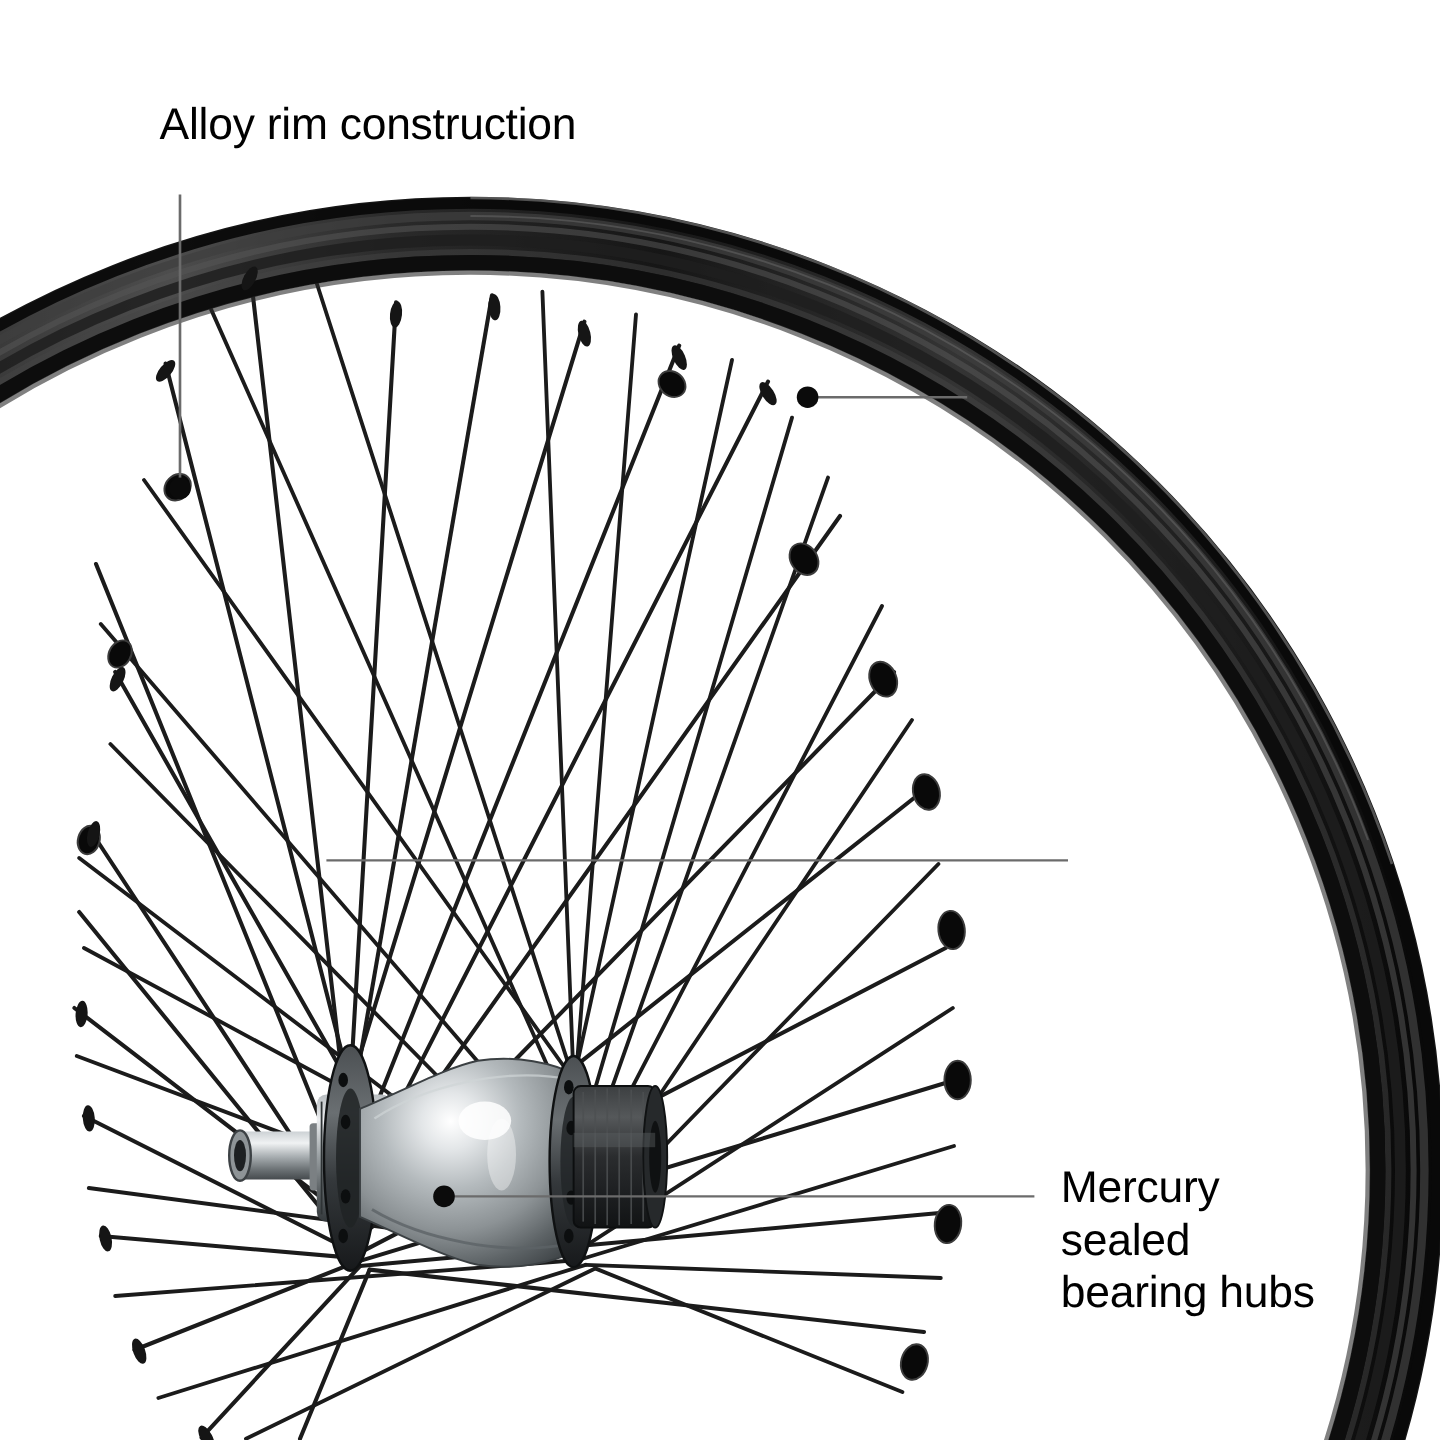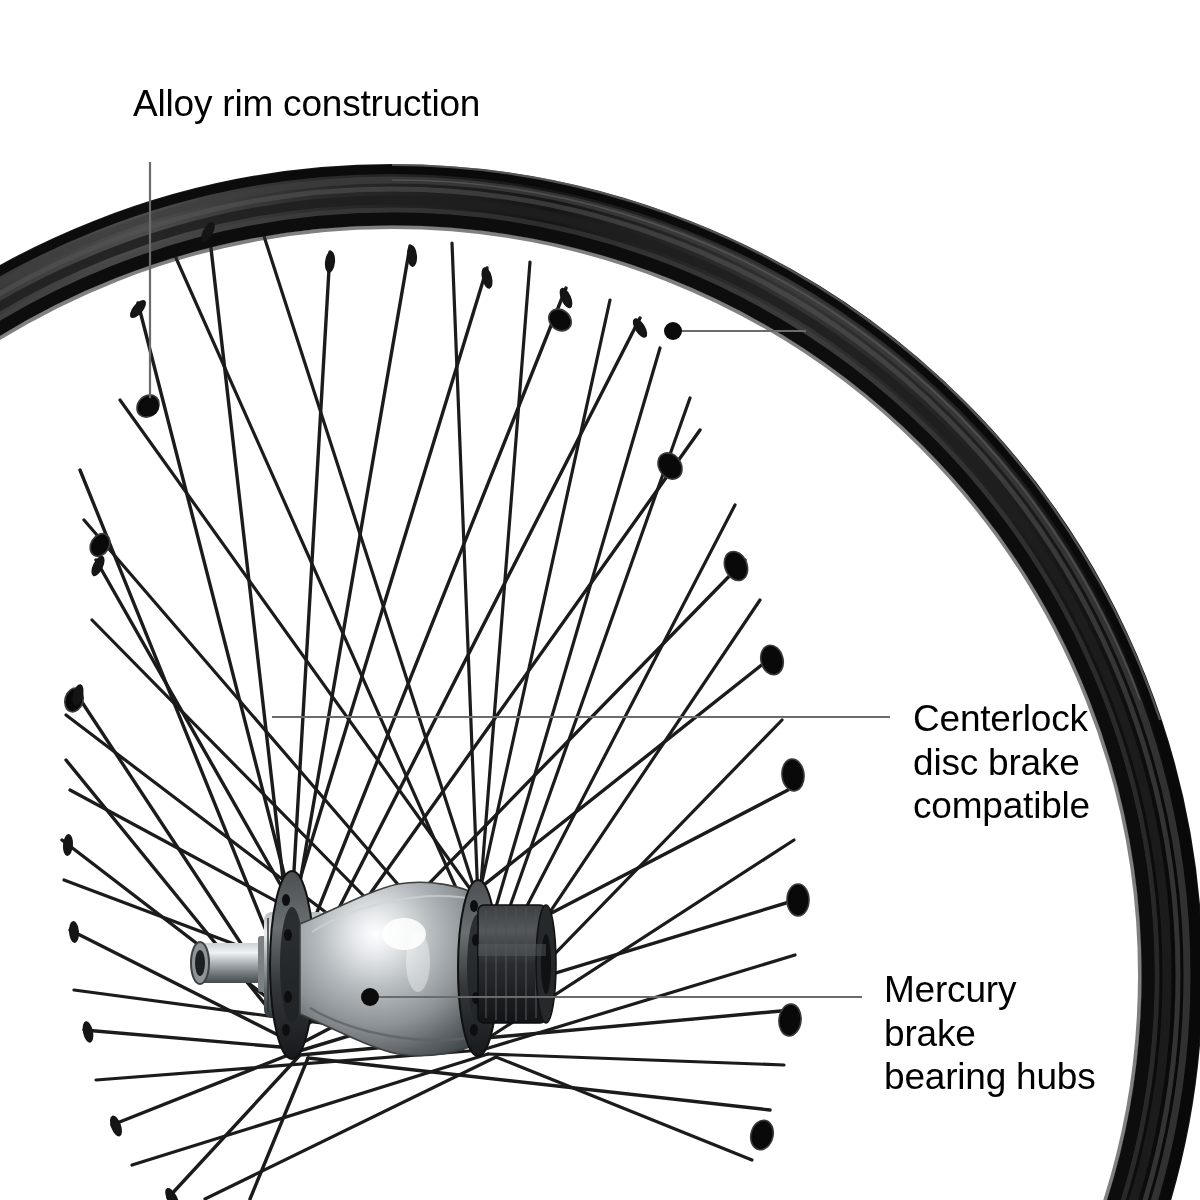--- a/index.html
+++ b/index.html
@@ -308,21 +308,18 @@
         <line x1="378" y1="997" x2="862" y2="997" stroke="#6b6b6b" stroke-width="2"></line>
         <circle cx="370" cy="997" r="9" fill="#0b0b0b"></circle>
       </g>
 
     </g>
   </svg>
 
   <div class="callout-text" id="label-alloy">Alloy rim construction</div>
 
 
-  <div class="callout-text" id="label-centerlock">Centerlock
-disc brake
-compatible</div>
 
   <div class="callout-text" id="label-mercury">Mercury
-brake
+sealed
 bearing hubs</div>
 
 </div>
 
 </body></html>

